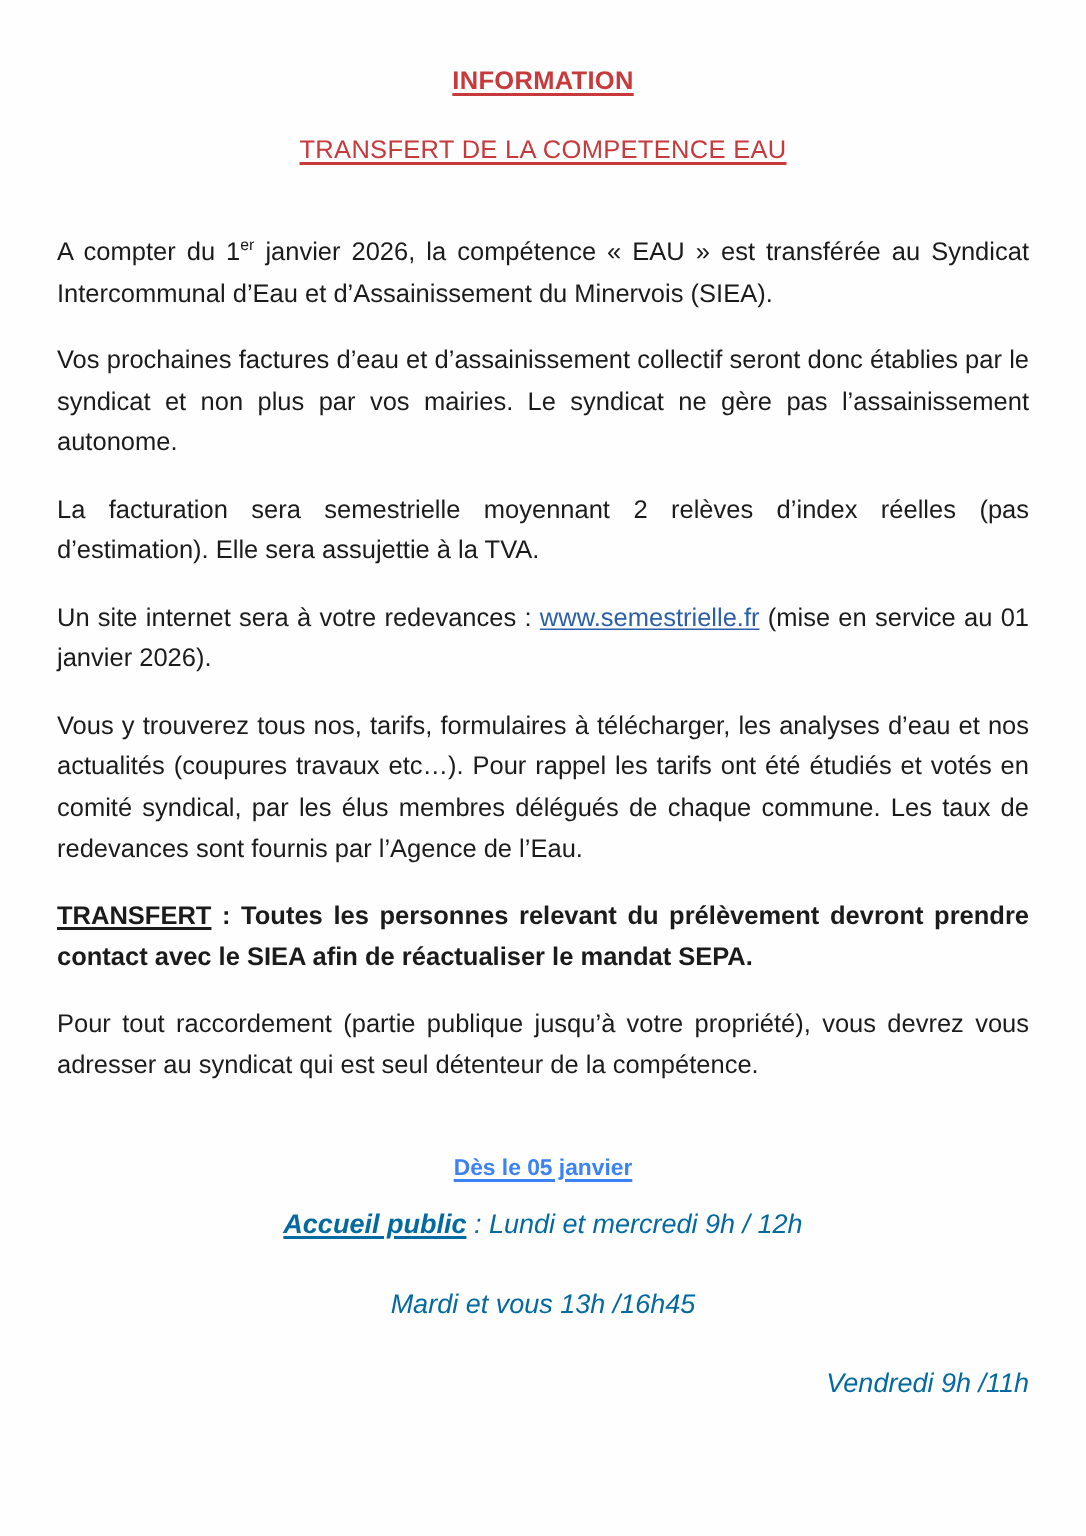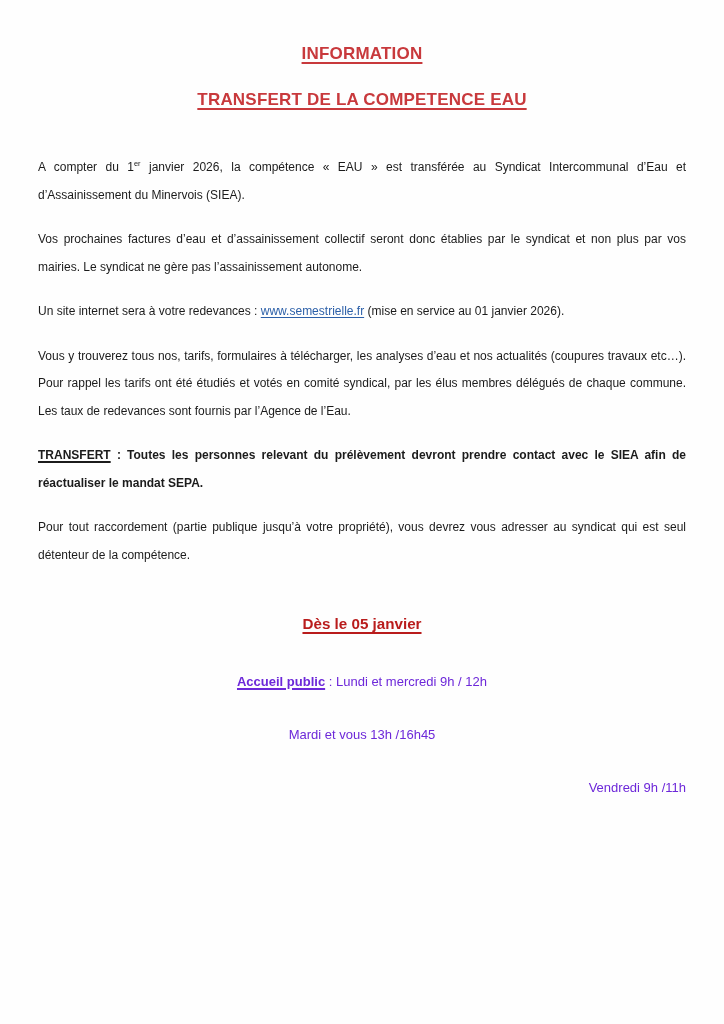--- a/index.html
+++ b/index.html
@@ -37,37 +37,37 @@
     letter-spacing: 0.2px;
     margin: 0;
   }
   .doc-title .u {
     text-decoration: underline;
     text-underline-offset: 3px;
     text-decoration-thickness: 2px;
   }
   .doc-subtitle {
     font-size: 17px;
-    font-weight: bold;
+    font-weight: normal;
     color: #c8393c;
     letter-spacing: 0.2px;
     margin: 26px 0 0 0;
   }
   .doc-subtitle .u {
     text-decoration: underline;
     text-underline-offset: 3px;
     text-decoration-thickness: 2px;
   }
 
   
   .body-block {
     margin-top: 44px;
   }
   p.para {
-    font-size: 12px;
+    font-size: 17px;
     line-height: 27.5px;
     text-align: justify;
     text-justify: inter-word;
     margin: 0 0 17px 0;
     color: #1b1b1b;
     -webkit-hyphens: none;
     hyphens: none;
   }
   p.para.bold {
     font-weight: bold;
@@ -90,32 +90,33 @@
   }
 
   
   .hours {
     margin-top: 46px;
     text-align: center;
   }
   .hours-title {
     font-size: 15.2px;
     font-weight: bold;
-    color: #b91c1c;
+    color: #3b82f6;
     text-decoration: underline;
     text-underline-offset: 3px;
     text-decoration-thickness: 1.8px;
-    margin: 0 0 36px 0;
+    margin: 0 0 16px 0;
     display: block;
   }
   .hours-line {
-    font-size: 13px;
+    font-size: 18px;
     line-height: 27px;
     margin: 0 0 26px 0;
-    color: #6d28d9;
+    color: #0369a1;
+    font-style: italic;
   }
   .hours-line.last-of-group {
     margin-bottom: 0;
     text-align: right;
   }
   .hours-gap {
     height: 34px;
   }
 </style>
 </head>
@@ -127,20 +128,21 @@
     <h1 class="doc-title"><span class="u">INFORMATION</span></h1>
     <h2 class="doc-subtitle"><span class="u">TRANSFERT DE LA COMPETENCE EAU</span></h2>
   </div>
 
   <div class="body-block">
 
     <p class="para"><span>A compter du 1</span><sup>er</sup><span> janvier 2026, la compétence « EAU » est transférée au Syndicat Intercommunal d’Eau et d’Assainissement du Minervois (SIEA).</span></p>
 
     <p class="para">Vos prochaines factures d’eau et d’assainissement collectif seront donc établies par le syndicat et non plus par vos mairies. Le syndicat ne gère pas l’assainissement autonome.</p>
 
+    <p class="para">La facturation sera semestrielle moyennant 2 relèves d’index réelles (pas d’estimation). Elle sera assujettie à la TVA.</p>
 
     <p class="para"><span>Un site internet sera à votre redevances : </span><a class="lnk" href="#">www.semestrielle.fr</a><span> (mise en service au 01 janvier 2026).</span></p>
 
     <p class="para"> Vous y trouverez tous nos, tarifs, formulaires à télécharger, les analyses d’eau et nos actualités (coupures travaux etc…). Pour rappel les tarifs ont été étudiés et votés en comité syndical, par les élus membres délégués de chaque commune. Les taux de redevances sont fournis par l’Agence de l’Eau.</p>
 
     <p class="para bold"><span class="ul-bold">TRANSFERT</span><span> : Toutes les personnes relevant du prélèvement devront prendre contact avec le SIEA afin de réactualiser le mandat SEPA.</span></p>
 
     <p class="para">Pour tout raccordement (partie publique jusqu’à votre propriété), vous devrez vous adresser au syndicat qui est seul détenteur de la compétence.</p>
 
 

